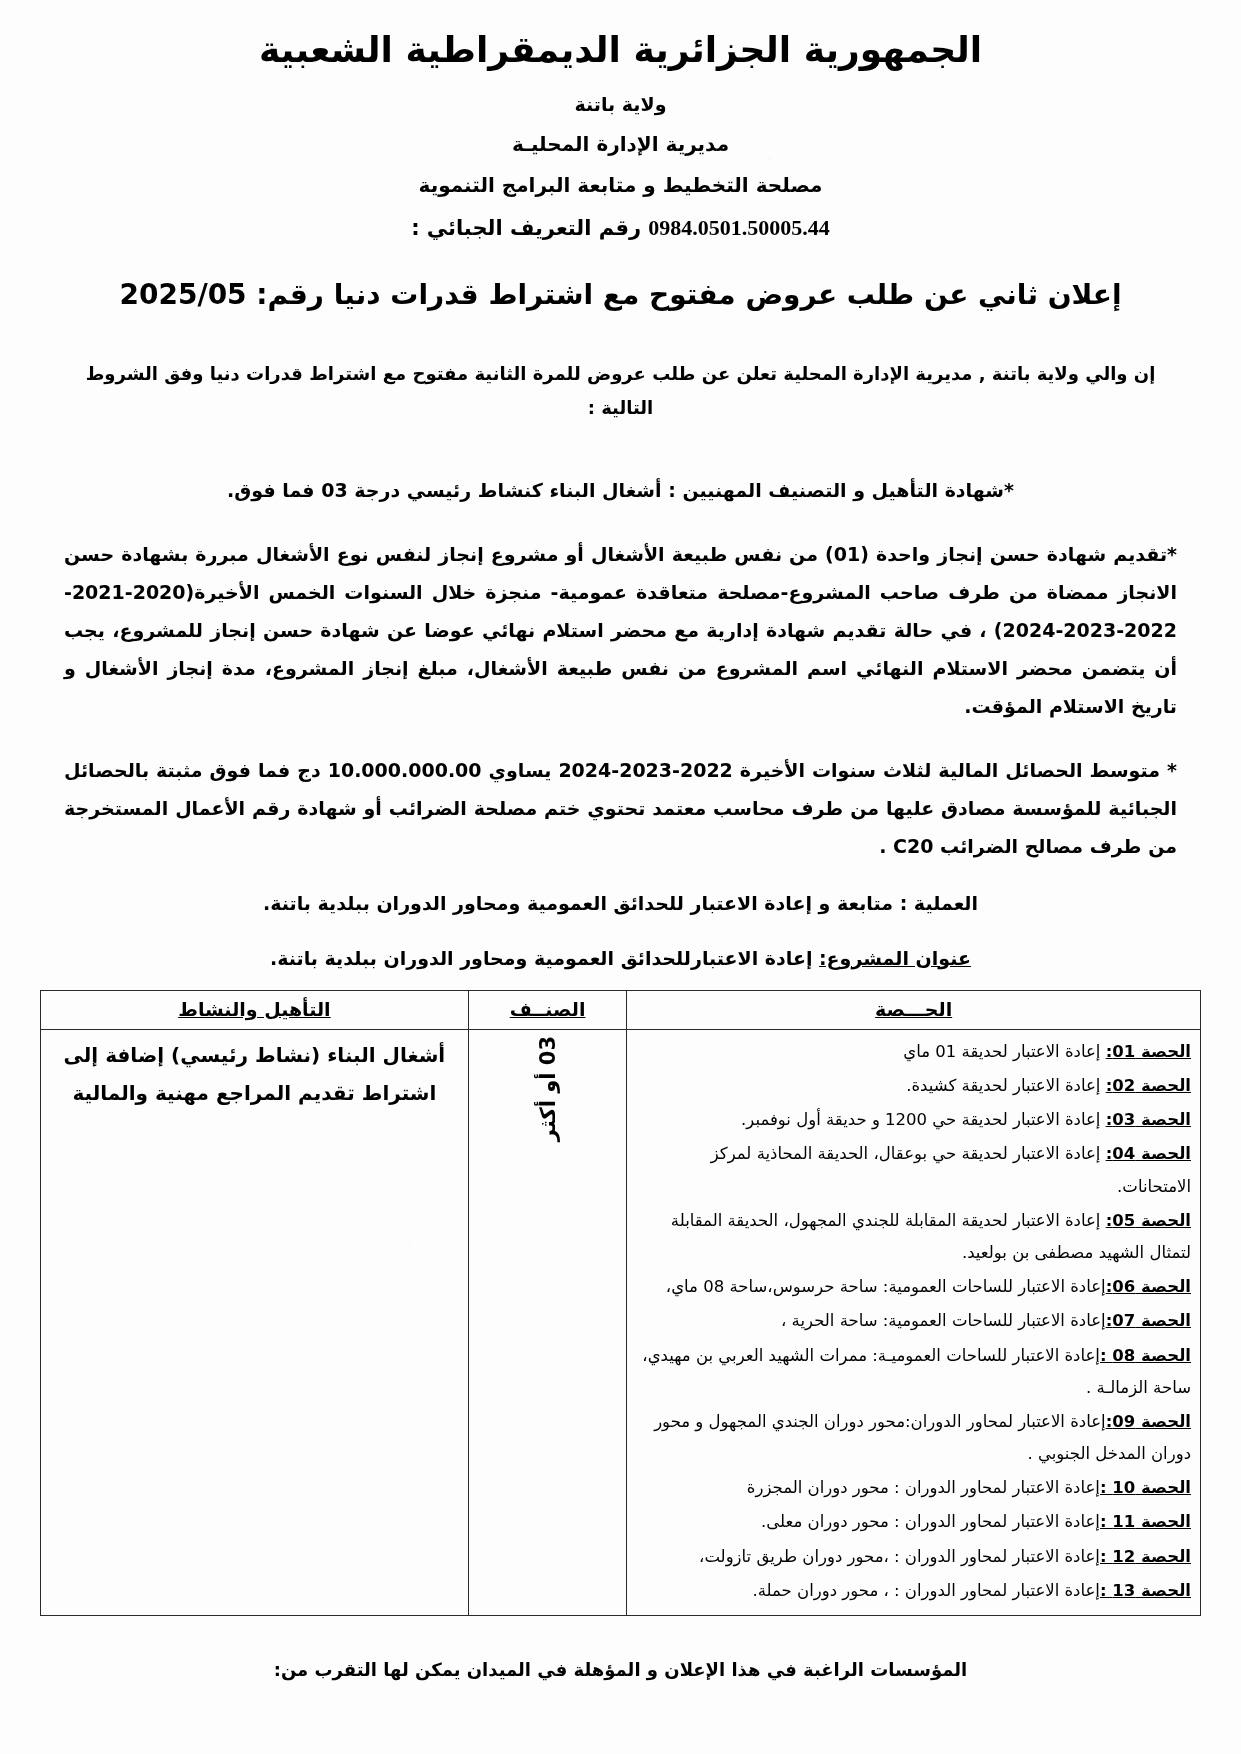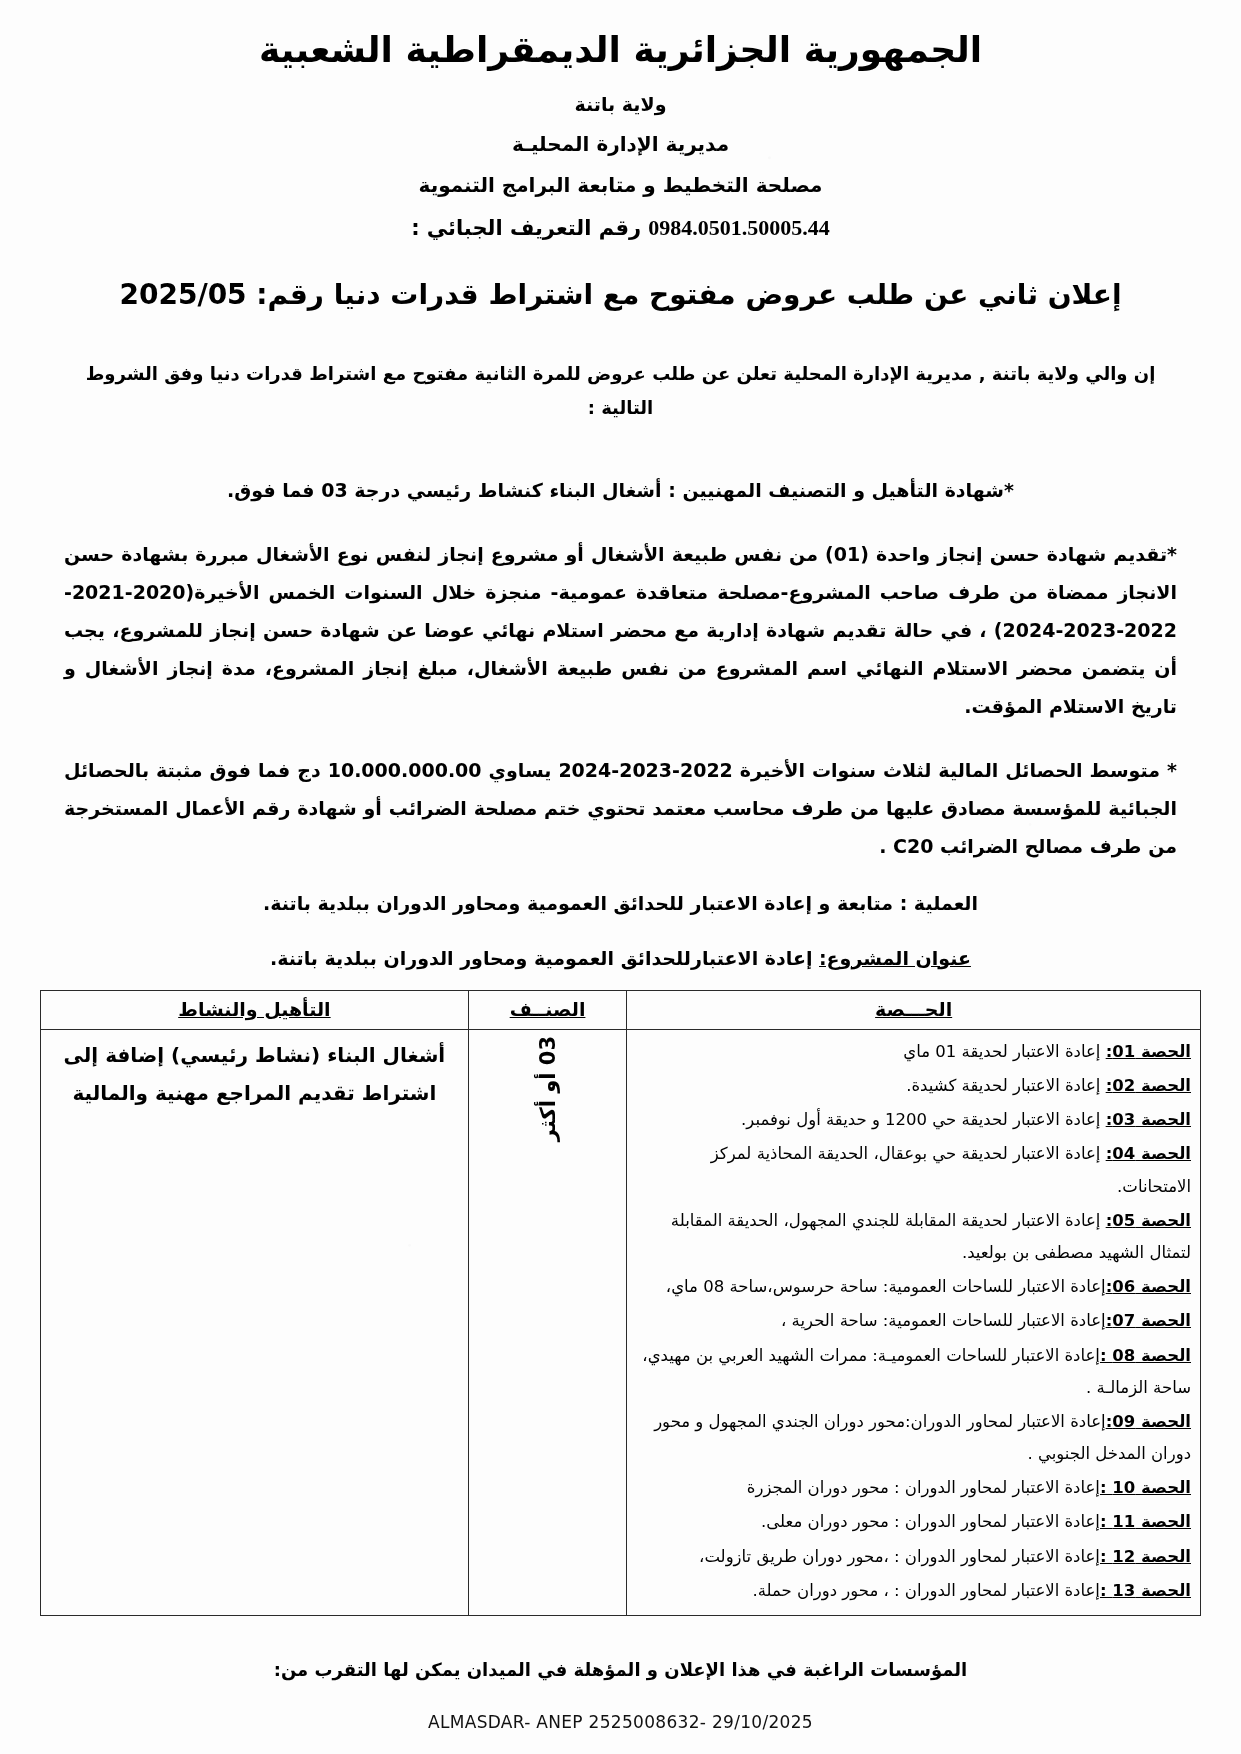--- a/index.html
+++ b/index.html
@@ -272,14 +272,13 @@
             <span class="rot">03 أو أكثر</span>
           </td>
           <td class="qual-cell">أشغال البناء (نشاط رئيسي) إضافة إلى اشتراط تقديم المراجع مهنية والمالية</td>
         </tr>
       </tbody>
     </table>
   </div>
 
   <div class="closing">المؤسسات الراغبة في هذا الإعلان و المؤهلة في الميدان يمكن لها التقرب من:</div>
 
-  <div class="footer">ALMASDAR- ANEP 2525008632- 29/10/2025</div>
 </div>
 
 </body></html>

